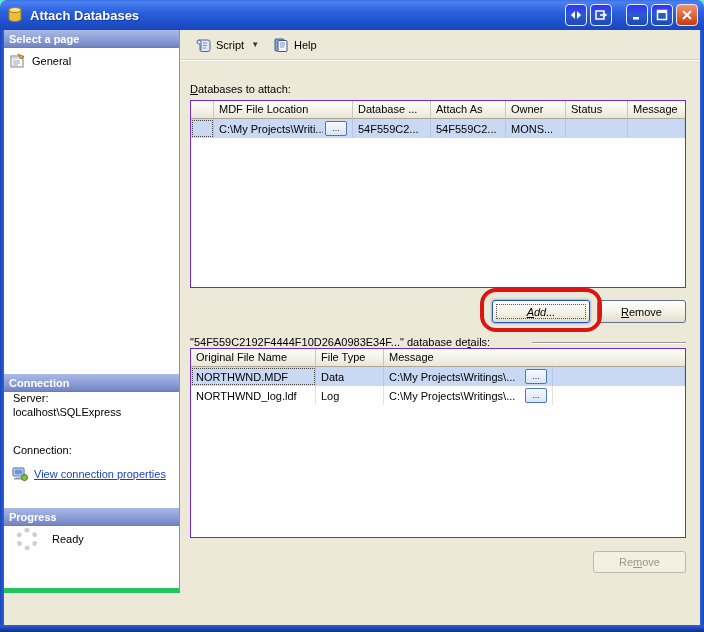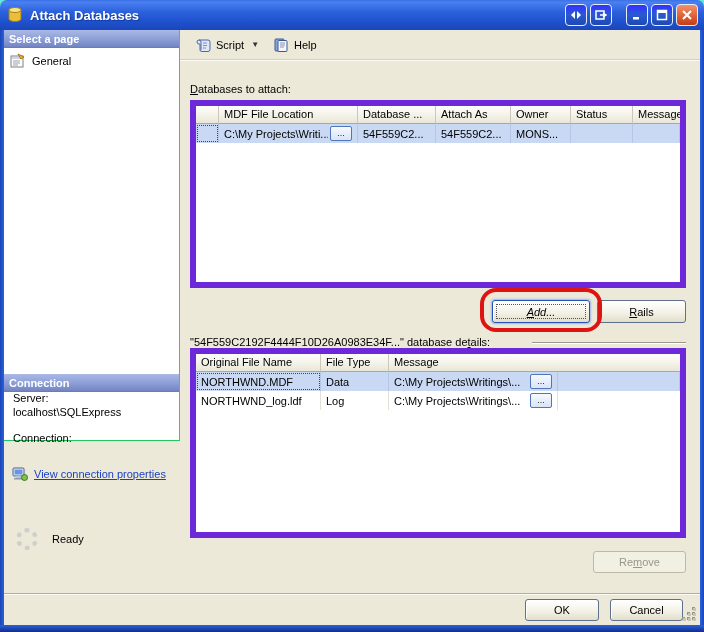--- a/index.html
+++ b/index.html
@@ -20,40 +20,40 @@
     background:linear-gradient(180deg,#5488ec 0%,#33f 2%,#2a5ad0 50%,#1e48b4 100%);
     display:flex;align-items:center;justify-content:center;color:#fff;padding:0;}
   .tb-btn.close{background:linear-gradient(180deg,#f0926e 0%,#e46a3e 45%,#c43c14 100%);}
   .tb-btn svg{display:block;}
   .tb-gap{width:8px;}
 
   
   .bodyarea{position:absolute;left:4px;top:30px;width:696px;height:595px;background:#ece9d8;}
 
   
-  .sidebar{position:absolute;left:0;top:0;width:176px;height:411px;background:#fff;border-right:1px solid #97948a;border-bottom:1px solid #22c55e;}
+  .sidebar{position:absolute;left:0;top:0;width:176px;height:563px;background:#fff;border-right:1px solid #97948a;border-bottom:5px solid #22c55e;}
   .sec-header{position:absolute;left:0;width:175px;height:18px;line-height:18px;padding-left:5px;color:#fff;font-weight:bold;
     background:linear-gradient(180deg,#aab9e5 0%,#8c9ed6 55%,#7285c2 100%);border-bottom:1px solid #6a7cba;}
   .side-item{position:absolute;left:4px;display:flex;align-items:center;gap:6px;height:18px;padding:0 2px;}
   .side-text{position:absolute;left:9px;white-space:nowrap;overflow:hidden;max-width:164px;}
   .link-row{position:absolute;left:8px;display:flex;align-items:center;gap:6px;}
   .link{color:#1a3fc4;text-decoration:underline;cursor:pointer;white-space:nowrap;}
   .spinner{position:absolute;left:12px;width:22px;height:22px;border:5px dotted #cfcfcf;border-radius:50%;}
   .ready{position:absolute;left:48px;}
 
   
   .toolbar{position:absolute;left:176px;top:0;width:520px;height:30px;display:flex;align-items:center;gap:4px;padding-left:10px;
     border-bottom:1px solid #d4d0c2;box-shadow:0 1px 0 #fbfaf4;}
   .tool-btn{display:flex;align-items:center;gap:5px;padding:2px 4px;border:1px solid transparent;background:transparent;font-size:11px;font-family:inherit;}
   .drop-arrow{font-size:8px;color:#333;margin-left:2px;}
   .lbl{position:absolute;white-space:nowrap;}
   .mn{text-decoration:underline;}
 
   
-  .grid{position:absolute;background:#fff;border:6px solid #6d28d9;}
+  .grid{position:absolute;background:#fff;border:1px solid #6d28d9;}
   .grow{display:flex;}
   .hcell{height:18px;background:linear-gradient(180deg,#fdfdfb 0%,#f3f1e6 60%,#e9e6d7 100%);
     border-right:1px solid #cbc8ba;border-bottom:1px solid #aba89a;padding:2px 5px;white-space:nowrap;overflow:hidden;}
   .cell{height:19px;padding:2px 5px;border-right:1px solid #e4e1d6;white-space:nowrap;overflow:hidden;display:flex;align-items:center;}
   .rsel .cell{background:#c9d9f4;border-right:1px solid #b5c6e6;}
   .focus-dotted{outline:1px dotted #444;outline-offset:-2px;}
   .g1c0{width:23px;}.g1c1{width:139px;}.g1c2{width:78px;}.g1c3{width:75px;}.g1c4{width:60px;}.g1c5{width:62px;}.g1c6{flex:1;border-right:none;}
   .g2c0{width:125px;}.g2c1{width:68px;}.g2c2{width:169px;}.g2c3{flex:1;border-right:none;}
   .cell .ctext{flex:1;overflow:hidden;white-space:nowrap;}
   .browse{width:22px;height:15px;border:1px solid #4f76b8;border-radius:2px;background:linear-gradient(180deg,#f6f9fe,#d9e4f7);
@@ -143,35 +143,36 @@
             <path d="M3 8 h7 M3 10 h7 M3 12 h5" stroke="#9aa2b0" stroke-width="1"></path>
             <path d="M8 1 L14 4 L11 6 Z" fill="#f3b23a" stroke="#a87716"></path>
           </svg>
         </span>
         <span>General</span>
       </div>
 
       <div class="sec-header" style="top:344px;">Connection</div>
       <span class="side-text" style="top:362px;">Server:</span>
       <span class="side-text" style="top:376px;">localhost\SQLExpress</span>
-      <span class="side-text" style="top:402px;">Connection:</span>
+      <span class="side-text" style="top:414px;">Connection:</span>
 
       <div class="link-row" style="top:436px;">
         <span class="icon16">
           <svg width="16" height="16" viewBox="0 0 16 16">
             <rect x="1" y="2" width="11" height="8" rx="1" fill="#e8f0fc" stroke="#41618e"></rect>
             <rect x="2.5" y="3.5" width="8" height="5" fill="#6a93e0"></rect>
             <rect x="4" y="10" width="5" height="2" fill="#b9c4d6"></rect>
             <rect x="2" y="12" width="9" height="1.5" fill="#8d9aae"></rect>
             <circle cx="12.5" cy="11.5" r="3" fill="#7fc24a" stroke="#3d7a14"></circle>
           </svg>
         </span>
         <span class="link">View connection properties</span>
       </div>
 
+      <div class="sec-header" style="top:478px;">Progress</div>
       <div class="spinner" style="top:498px;"></div>
       <span class="ready" style="top:503px;position:absolute;">Ready</span>
     </div>
 
     <div class="toolbar">
       <button class="tool-btn">
         <span class="icon16">
           <svg width="16" height="16" viewBox="0 0 16 16">
             <path d="M4 3 q-2 0 -2 2 q0 2 2 2 h1 v6 q0 1.5 2 1.5 h6 q2 0 2-2 V5 q0-2 -2-2 Z" fill="#dfe7f6" stroke="#4a6aa8"></path>
             <path d="M4 3 q2 0 2 2 v8" fill="none" stroke="#4a6aa8"></path>
@@ -217,21 +218,21 @@
         <div class="cell g1c5"></div>
         <div class="cell g1c6"></div>
       </div>
     </div>
 
     <div class="annotation" style="left:476px;top:258px;width:122px;height:44px;"></div>
     <button class="xp-btn focused" style="left:488px;top:270px;width:98px;font-style:italic;">
       <span class="inner-dotted"></span><span class="mn">A</span><span>dd...</span>
     </button>
     <button class="xp-btn" style="left:593px;top:270px;width:89px;">
-      <span class="mn">R</span><span>ails</span>
+      <span class="mn">R</span><span>emove</span>
     </button>
 
     <span class="lbl" style="left:186px;top:306px;"><span>"54F559C2192F4444F10D26A0983E34F..." database de</span><span class="mn">t</span><span>ails:</span></span>
     <div class="hline" style="left:528px;top:312px;width:154px;"></div>
 
     <div class="grid" style="left:186px;top:318px;width:496px;height:190px;">
       <div class="grow">
         <div class="hcell g2c0">Original File Name</div>
         <div class="hcell g2c1">File Type</div>
         <div class="hcell g2c3">Message</div>
@@ -253,27 +254,15 @@
           <button class="browse">...</button>
         </div>
         <div class="cell g2c3"></div>
       </div>
     </div>
 
     <button class="xp-btn disabled" style="left:589px;top:521px;width:93px;height:22px;">
       <span>Re</span><span class="mn">m</span><span>ove</span>
     </button>
 
-    <div class="footer">
-      <button class="xp-btn" style="left:521px;top:5px;width:74px;height:22px;">OK</button>
-      <button class="xp-btn" style="left:606px;top:5px;width:73px;height:22px;">Cancel</button>
-      <div class="grip">
-        <i class="d1"></i>
-          <i class="d2"></i>
-          <i class="d3"></i>
-          <i class="d4"></i>
-          <i class="d5"></i>
-          <i class="d6"></i>
-      </div>
-    </div>
 
   </div>
 </div>
 
 </body></html>

